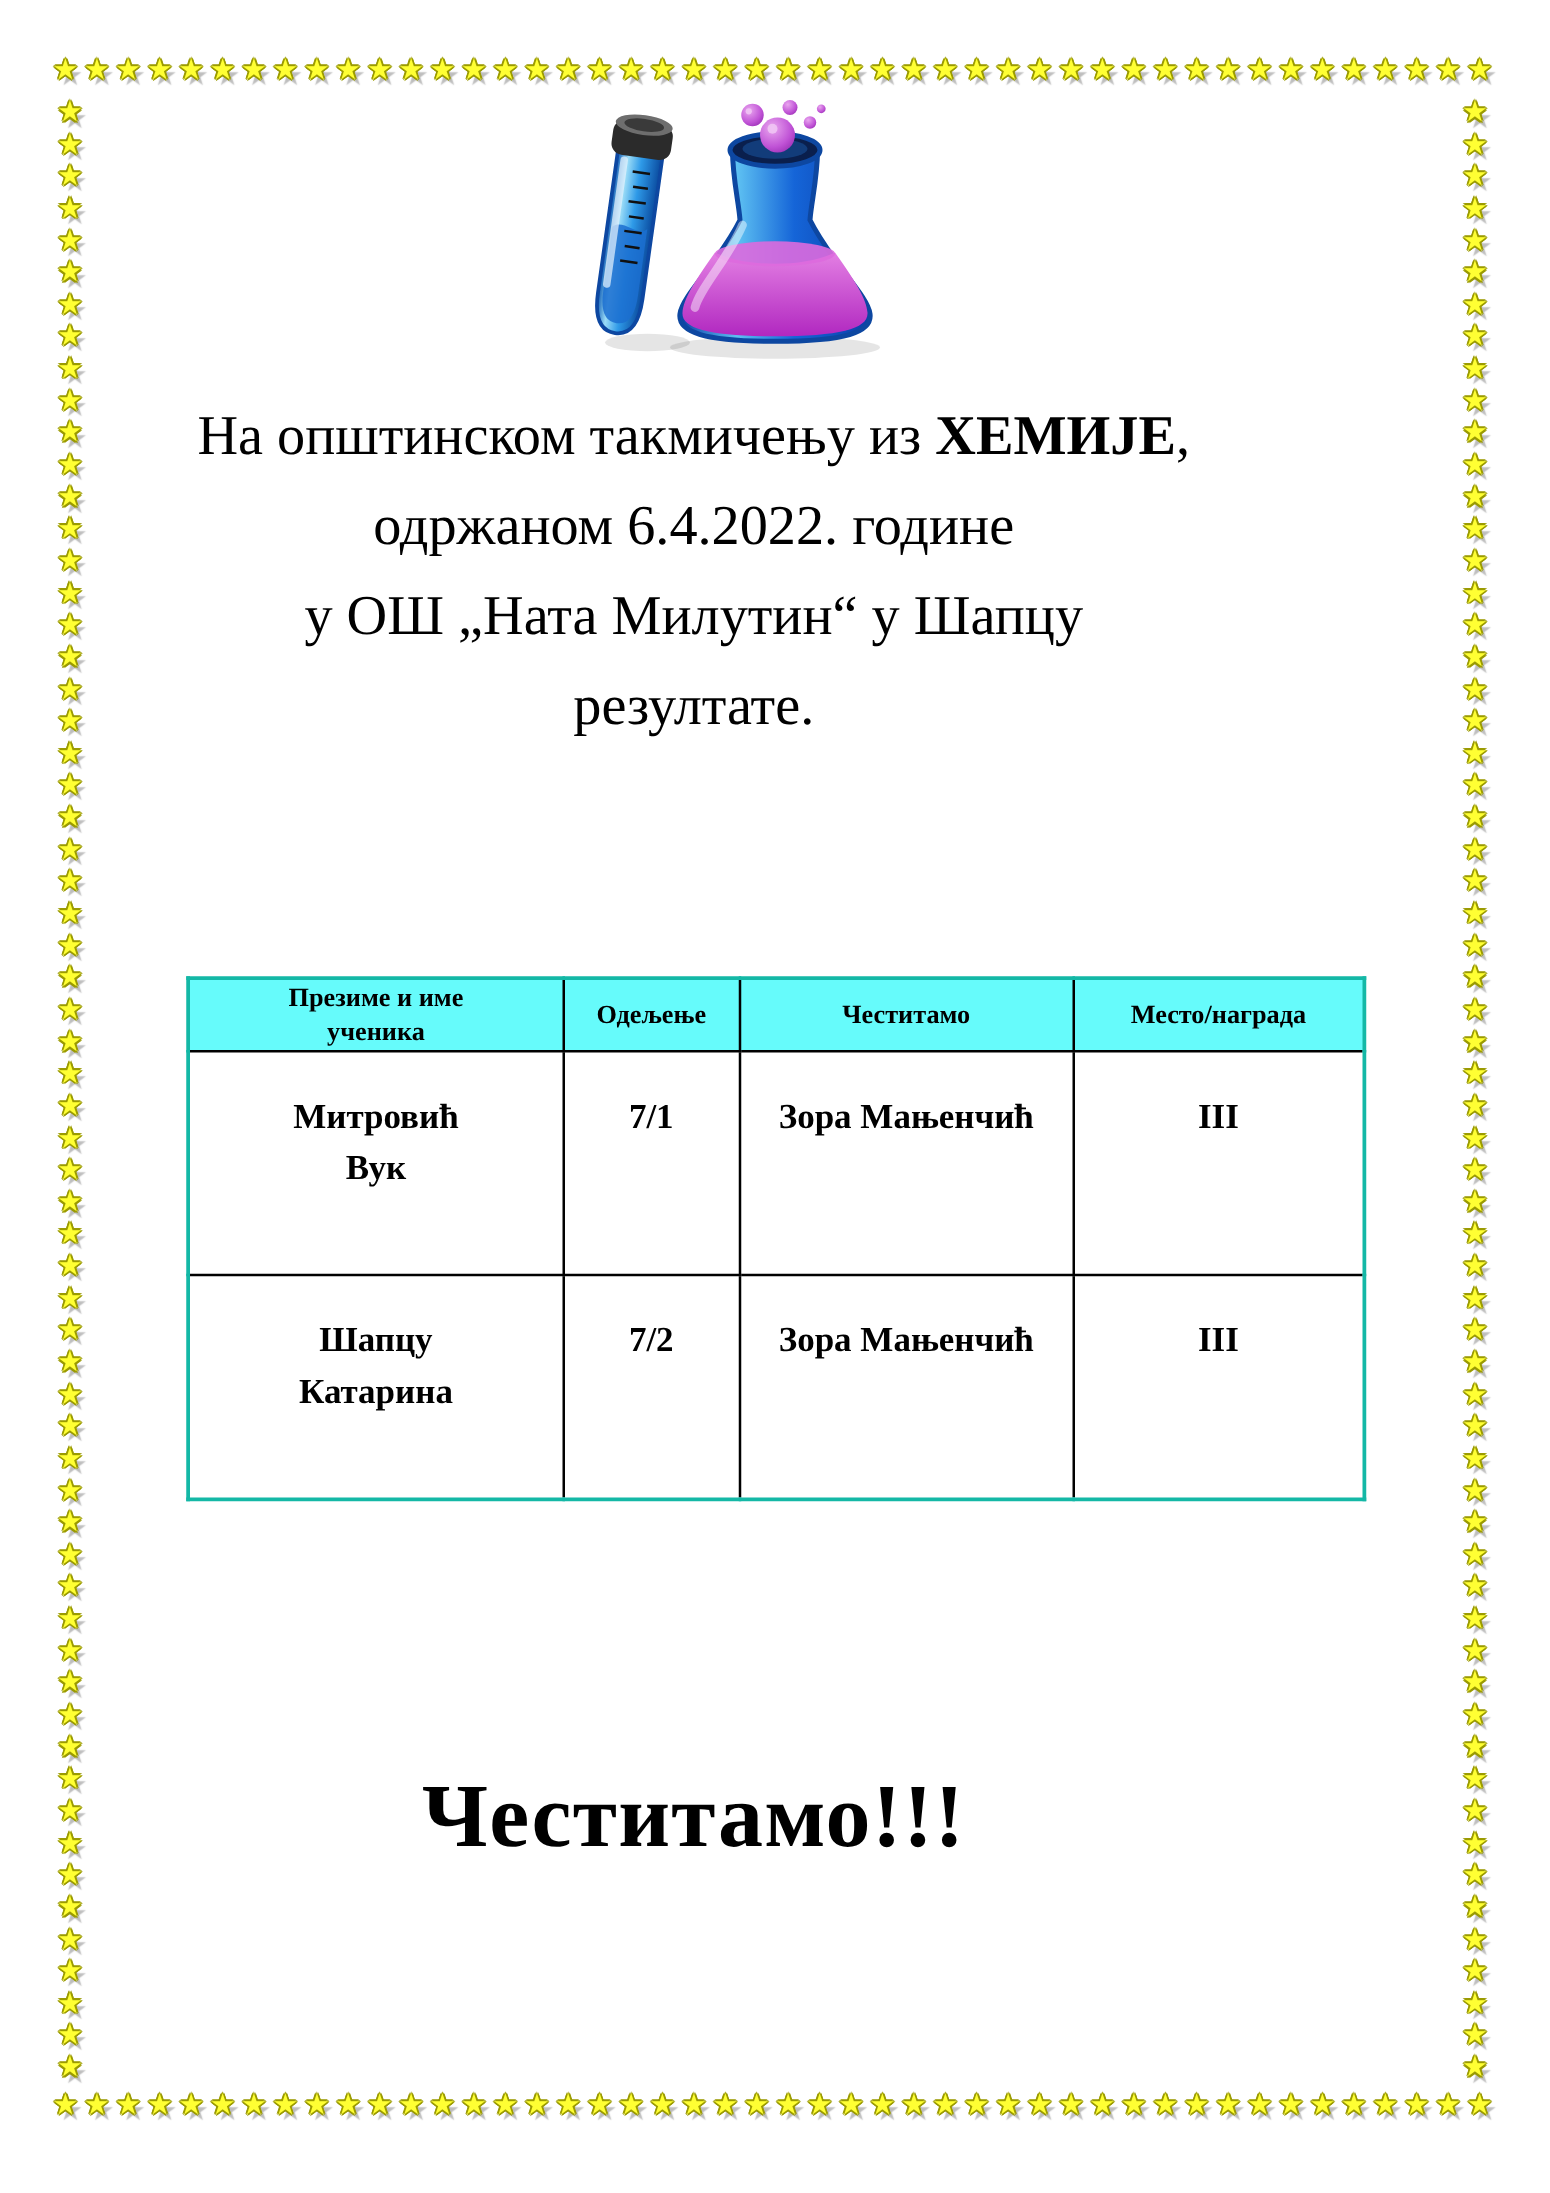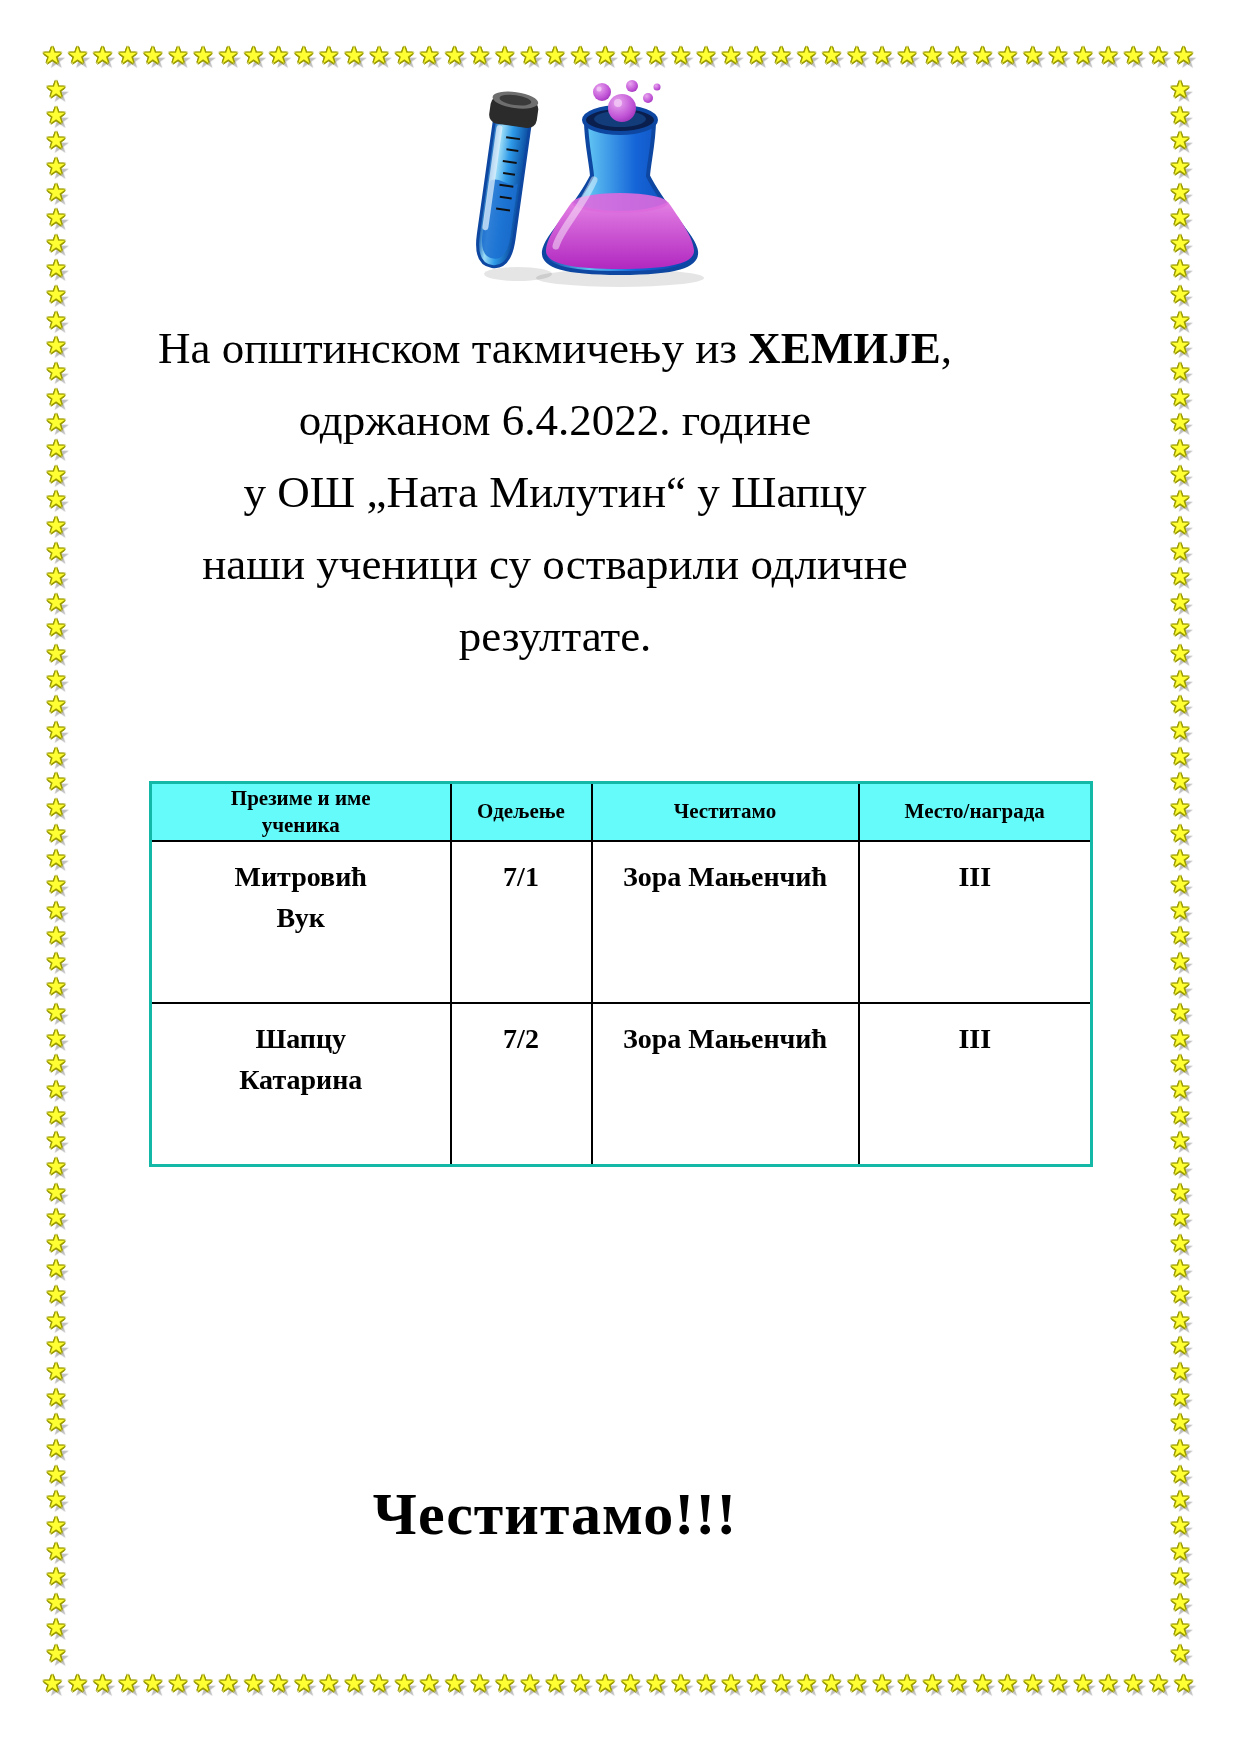--- a/index.html
+++ b/index.html
@@ -52,29 +52,29 @@
   }
   table.results th,table.results td{
     border:2px solid #000;text-align:center;font-weight:bold;
     white-space:pre-line;padding:0 6px;
   }
   table.results th{
     height:56px;font-size:21px;line-height:1.3;vertical-align:middle;
     background:var(--header-bg);
   }
   table.results td{
-    height:145px;vertical-align:top;padding-top:15px;
+    height:145px;vertical-align:top;padding-top:32px;
     font-size:28px;line-height:1.45;background:#fff;
   }
   col.c0{width:300px;} col.c1{width:141px;} col.c2{width:267px;} col.c3{width:233px;}
 
   
   .congrats{
-    position:absolute;left:80px;top:1480px;width:950px;
-    text-align:center;font-size:60px;font-weight:bold;letter-spacing:1px;
+    position:absolute;left:80px;top:1412px;width:950px;
+    text-align:center;font-size:72px;font-weight:bold;letter-spacing:1px;
   }
 </style>
 </head>
 <body>
 
 <div class="page">
 
   <div class="star-row star-row-top">
       <span class="star">★</span>
       <span class="star">★</span>
@@ -365,21 +365,20 @@
         <circle cx="166" cy="23" r="4" fill="#f0c4f4" opacity="0.9"></circle>
         <circle cx="147" cy="9" r="2.5" fill="#f0c4f4" opacity="0.9"></circle>
       </g>
     </svg>
   </div>
 
   <div class="intro">
     <p><span>На општинском такмичењу из </span><b>ХЕМИЈЕ</b><span>,</span></p>
     <p>одржаном 6.4.2022. године</p>
     <p>у ОШ „Ната Милутин“ у Шапцу</p>
-    <p>наши ученици су остварили одличне</p>
     <p>резултате.</p>
   </div>
 
   <table class="results">
     <colgroup>
         <col class="c0">
         <col class="c1">
         <col class="c2">
         <col class="c3">
       </colgroup>

